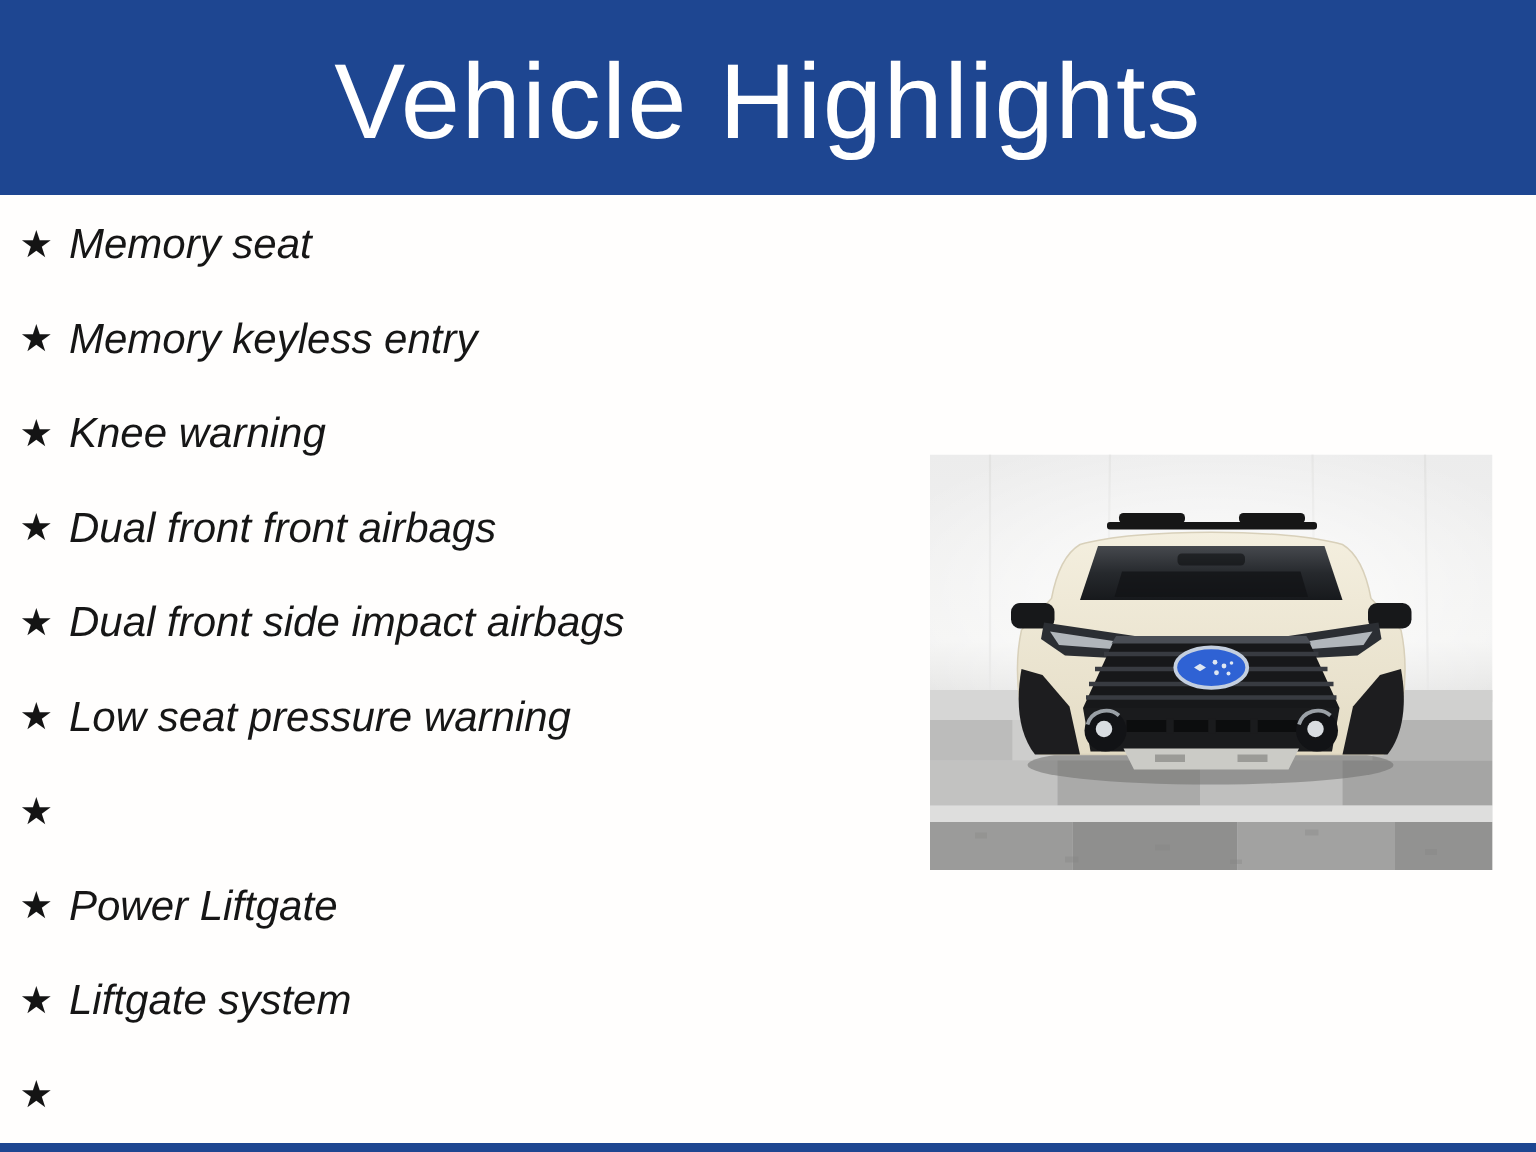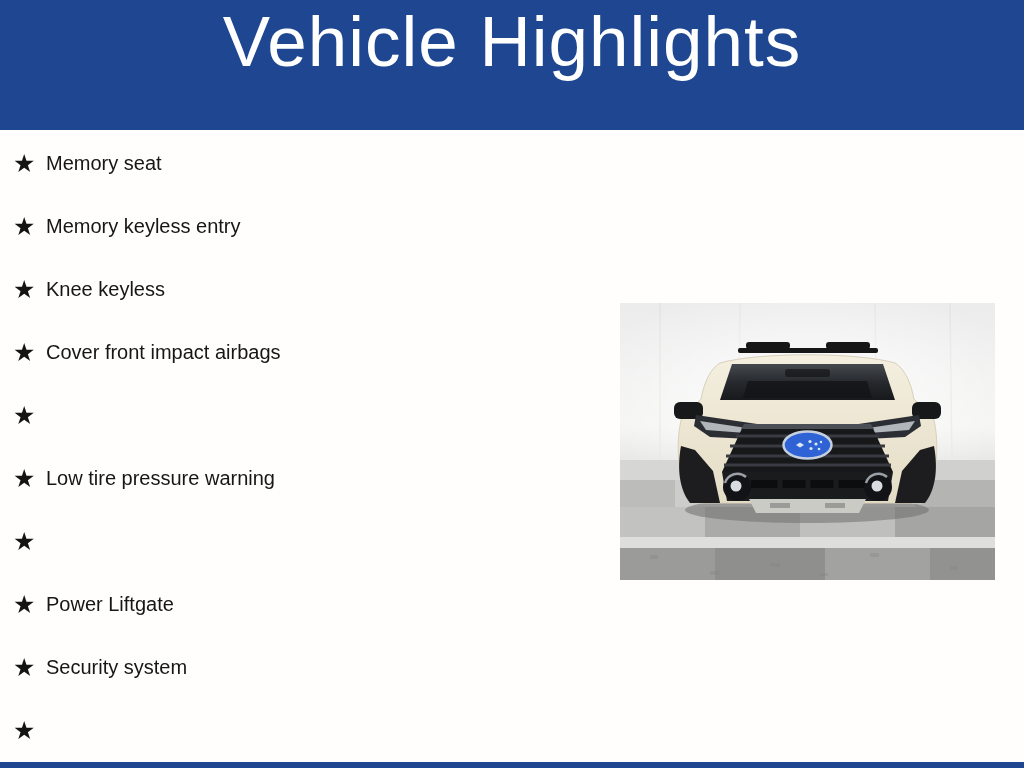--- a/index.html
+++ b/index.html
@@ -2,37 +2,37 @@
 <html><head>
 <meta charset="utf-8">
 <style>
   * { margin:0; padding:0; box-sizing:border-box; }
   html,body { width:1024px; height:768px; }
   body { font-family:"Liberation Sans", sans-serif; background:#ffffff; overflow:hidden; }
   .slide { position:relative; width:1024px; height:768px; background:#fffefd; }
 
   .header {
     position:absolute; left:0; top:0; width:1024px; height:130px;
-    background:#1e4691; display:flex; align-items:flex-start; justify-content:center;
+    background:#1e4691; display:flex; align-items:center; justify-content:center;
   }
   .title {
     color:#ffffff; font-size:71px; font-weight:400; letter-spacing:1px;
     line-height:1; padding-top:6px; white-space:nowrap;
   }
 
   .highlight-list {
     position:absolute; left:0; top:132px; width:600px; list-style:none;
   }
   .highlight-list li {
     height:63px; display:flex; align-items:center; padding-left:13px;
   }
   .bullet-star {
     width:33px; font-size:25px; color:#141414; line-height:1; flex:0 0 33px;
   }
-  .item-label { font-size:20px; color:#161616; line-height:1.15; }
+  .item-label { font-size:28px; color:#161616; line-height:1.15;font-style:italic; }
 
   .photo {
     position:absolute; left:620px; top:303px; width:375px; height:277px;
   }
   .photo svg { display:block; width:100%; height:100%; }
 
   .footer-bar {
     position:absolute; left:0; bottom:0; width:1024px; height:6px; background:#1e4691;
   }
 </style>
@@ -51,49 +51,50 @@
       <span class="item-label">Memory seat</span>
     </li>
 
     <li>
       <span class="bullet-star">★</span>
       <span class="item-label">Memory keyless entry</span>
     </li>
 
     <li>
       <span class="bullet-star">★</span>
-      <span class="item-label">Knee keyless</span>
-    </li>
-
-    <li>
-      <span class="bullet-star">★</span>
-      <span class="item-label">Cover front impact airbags</span>
-    </li>
-
-    <li>
-      <span class="bullet-star">★</span>
-    </li>
-
-    <li>
-      <span class="bullet-star">★</span>
-      <span class="item-label">Low tire pressure warning</span>
+      <span class="item-label">Knee warning</span>
+    </li>
+
+    <li>
+      <span class="bullet-star">★</span>
+      <span class="item-label">Dual front front airbags</span>
+    </li>
+
+    <li>
+      <span class="bullet-star">★</span>
+      <span class="item-label">Dual front side impact airbags</span>
+    </li>
+
+    <li>
+      <span class="bullet-star">★</span>
+      <span class="item-label">Low seat pressure warning</span>
     </li>
 
     <li>
       <span class="bullet-star">★</span>
     </li>
 
     <li>
       <span class="bullet-star">★</span>
       <span class="item-label">Power Liftgate</span>
     </li>
 
     <li>
       <span class="bullet-star">★</span>
-      <span class="item-label">Security system</span>
+      <span class="item-label">Liftgate system</span>
     </li>
 
     <li>
       <span class="bullet-star">★</span>
     </li>
   </ul>
 
   <figure class="photo">
     <svg viewBox="0 0 375 277" preserveAspectRatio="none">
       <defs>

